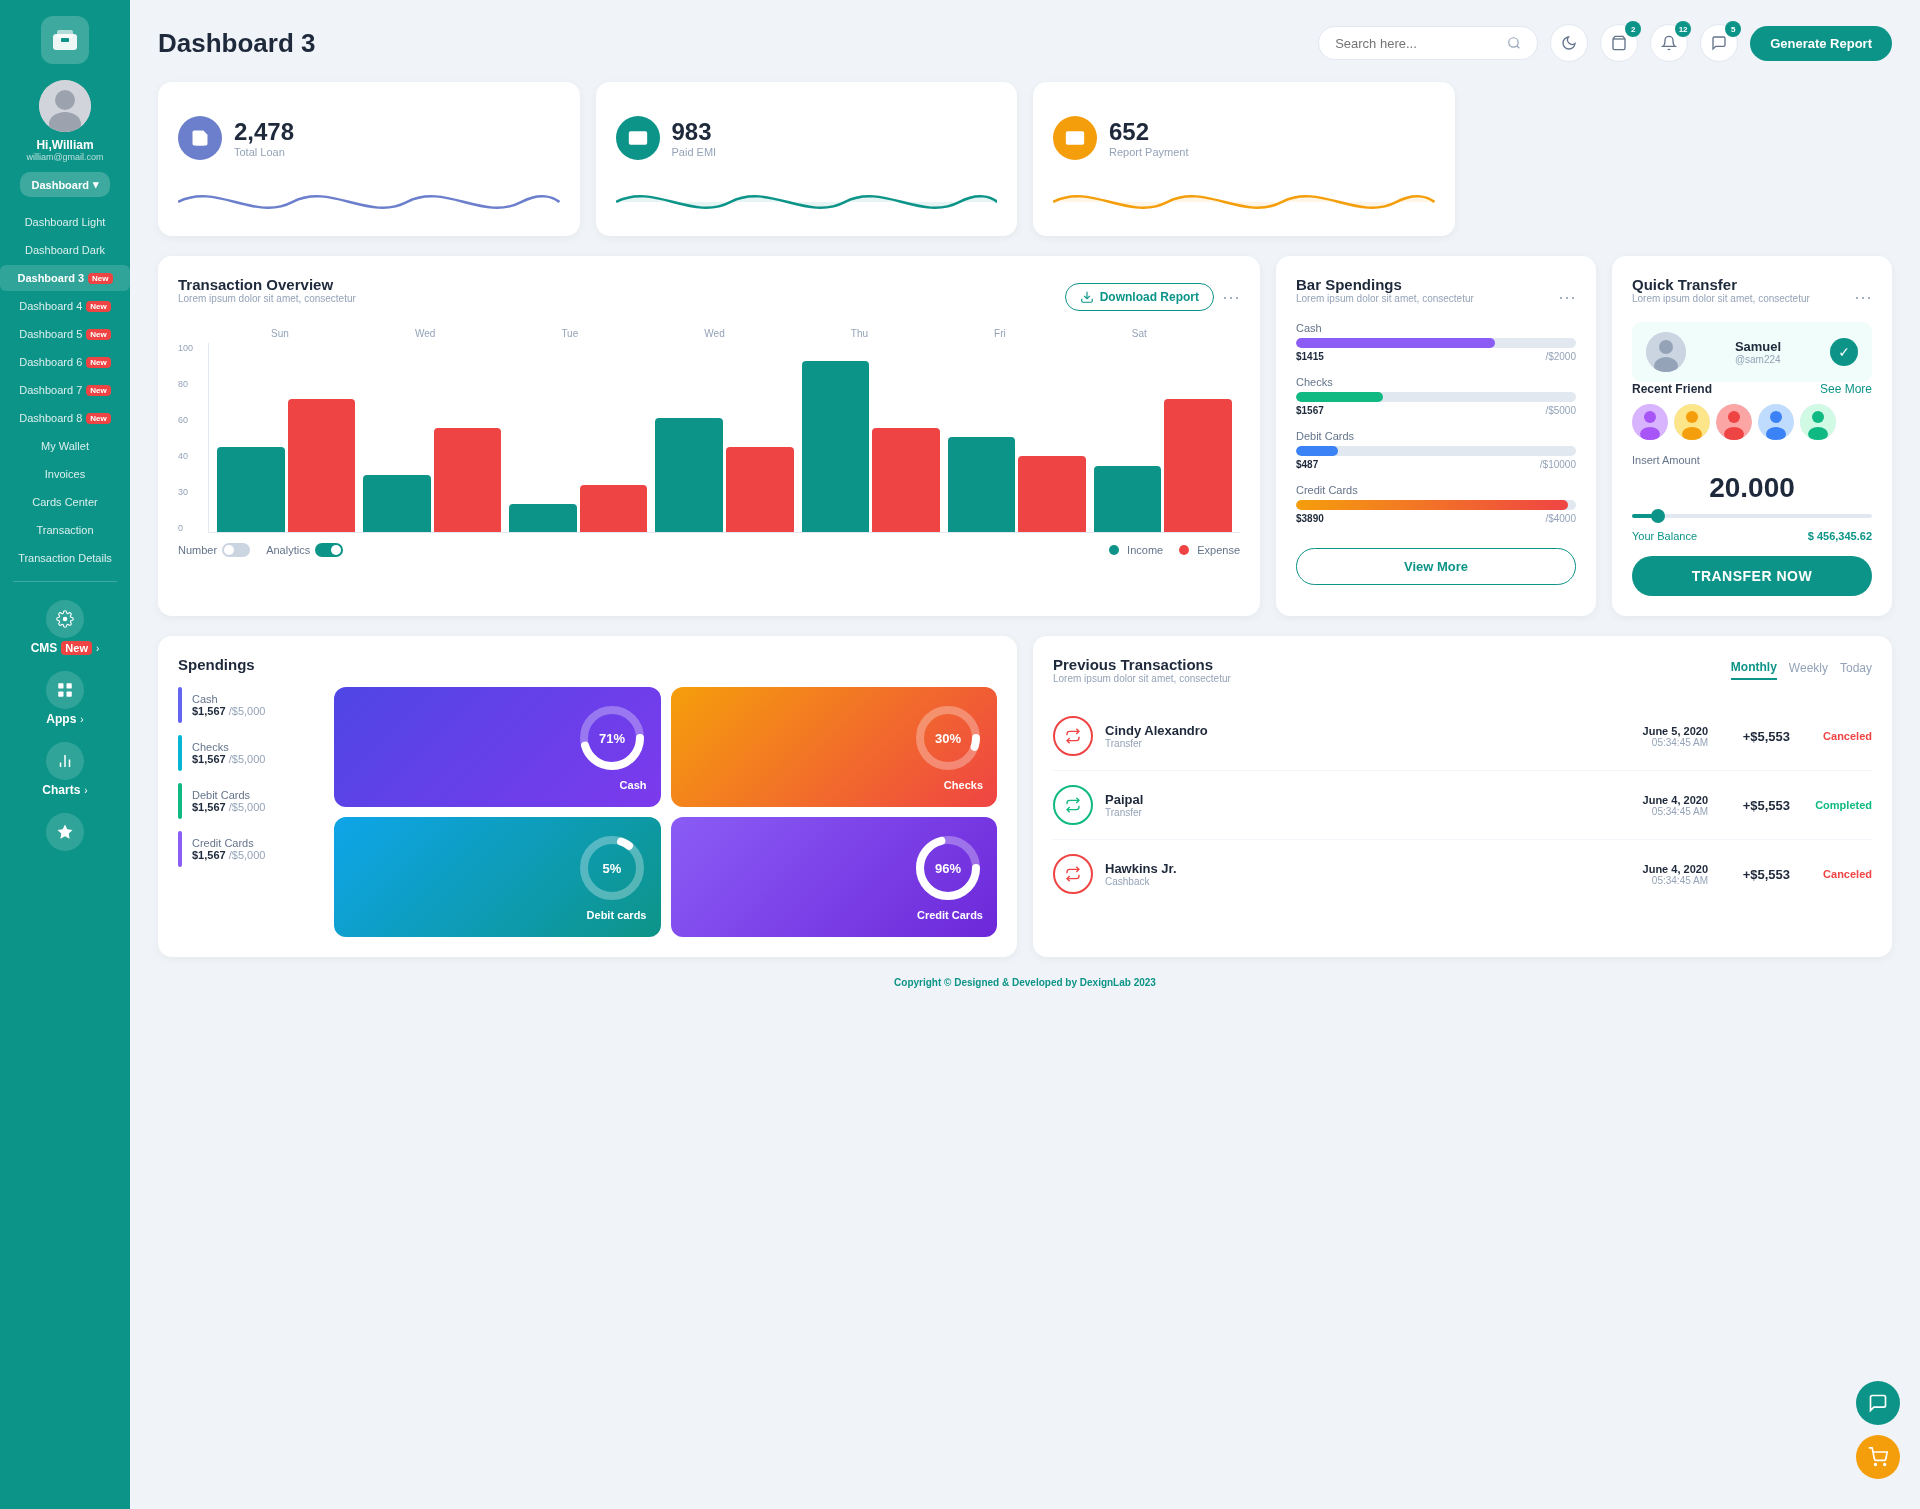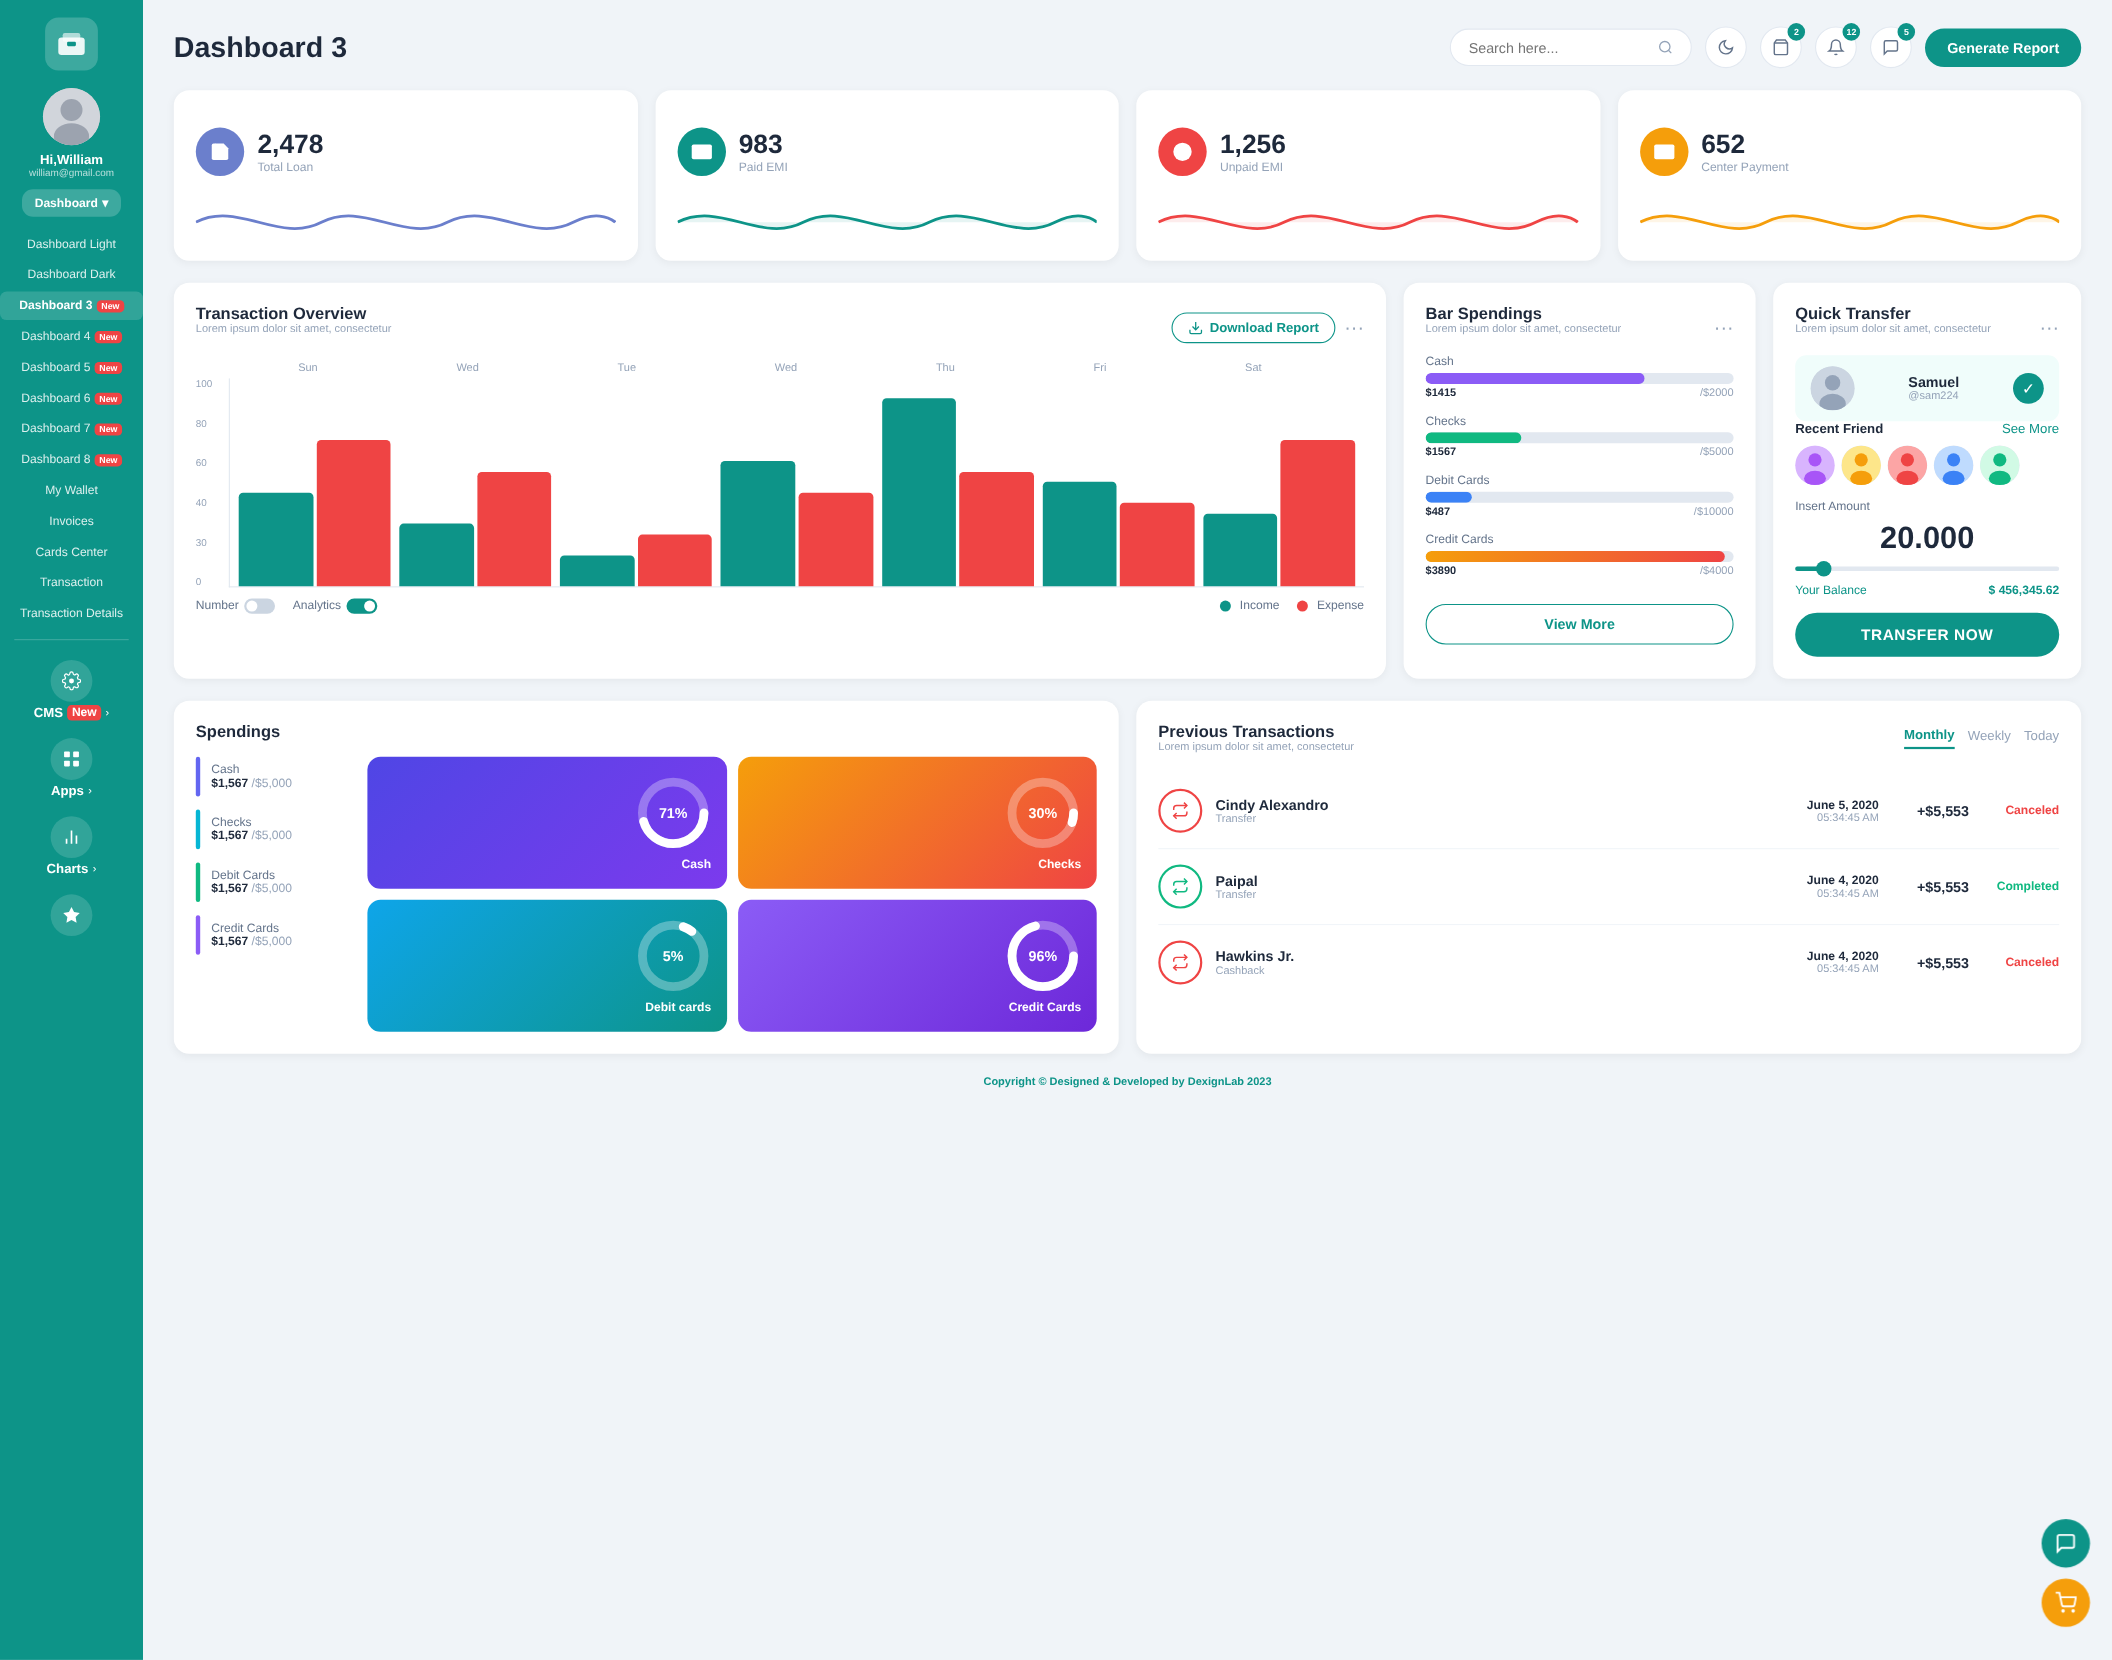--- a/index.html
+++ b/index.html
@@ -509,47 +509,29 @@
           <div class="stat-value">983</div>
           <div class="stat-label">Paid EMI</div>
         </div>
       </div>
       <svg class="stat-wave" viewBox="0 0 300 60" preserveAspectRatio="none">
         <path d="M0,30 C30,10 60,50 90,30 C120,10 150,50 180,30 C210,10 240,50 270,30 C285,20 295,25 300,30" fill="rgba(13,148,136,0.1)" stroke="#0d9488" stroke-width="2.5"></path>
       </svg>
     </div>
     <div class="stat-card">
       <div class="stat-card-top">
-        <div class="stat-icon red">
-          <svg width="20" height="20" viewBox="0 0 24 24" fill="white">
-              <circle cx="12" cy="12" r="10"></circle>
-              <line x1="12" y1="8" x2="12" y2="12"></line>
-              <line x1="12" y1="16" x2="12.01" y2="16"></line>
-            </svg>
-        </div>
-        <div>
-          <div class="stat-value">1,256</div>
-          <div class="stat-label">Unpaid EMI</div>
-        </div>
-      </div>
-      <svg class="stat-wave" viewBox="0 0 300 60" preserveAspectRatio="none">
-        <path d="M0,30 C30,10 60,50 90,30 C120,10 150,50 180,30 C210,10 240,50 270,30 C285,20 295,25 300,30" fill="rgba(239,68,68,0.1)" stroke="#ef4444" stroke-width="2.5"></path>
-      </svg>
-    </div>
-    <div class="stat-card">
-      <div class="stat-card-top">
         <div class="stat-icon orange">
           <svg width="20" height="20" viewBox="0 0 24 24" fill="white">
               <rect x="1" y="4" width="22" height="16" rx="2" ry="2"></rect>
               <line x1="1" y1="10" x2="23" y2="10"></line>
             </svg>
         </div>
         <div>
           <div class="stat-value">652</div>
-          <div class="stat-label">Center Payment</div>
+          <div class="stat-label">Report Payment</div>
         </div>
       </div>
       <svg class="stat-wave" viewBox="0 0 300 60" preserveAspectRatio="none">
         <path d="M0,30 C30,10 60,50 90,30 C120,10 150,50 180,30 C210,10 240,50 270,30 C285,20 295,25 300,30" fill="rgba(245,158,11,0.1)" stroke="#f59e0b" stroke-width="2.5"></path>
       </svg>
     </div>
   </div>
 
   <div class="middle-row">
 

